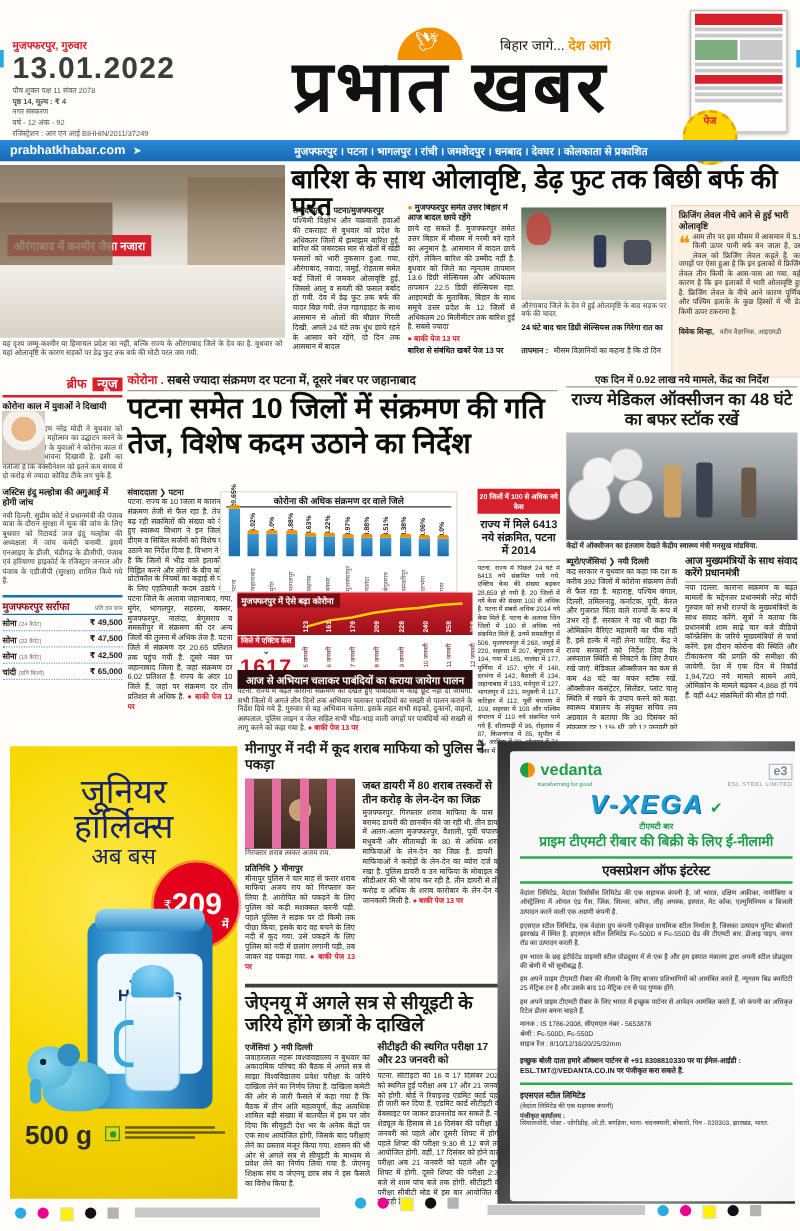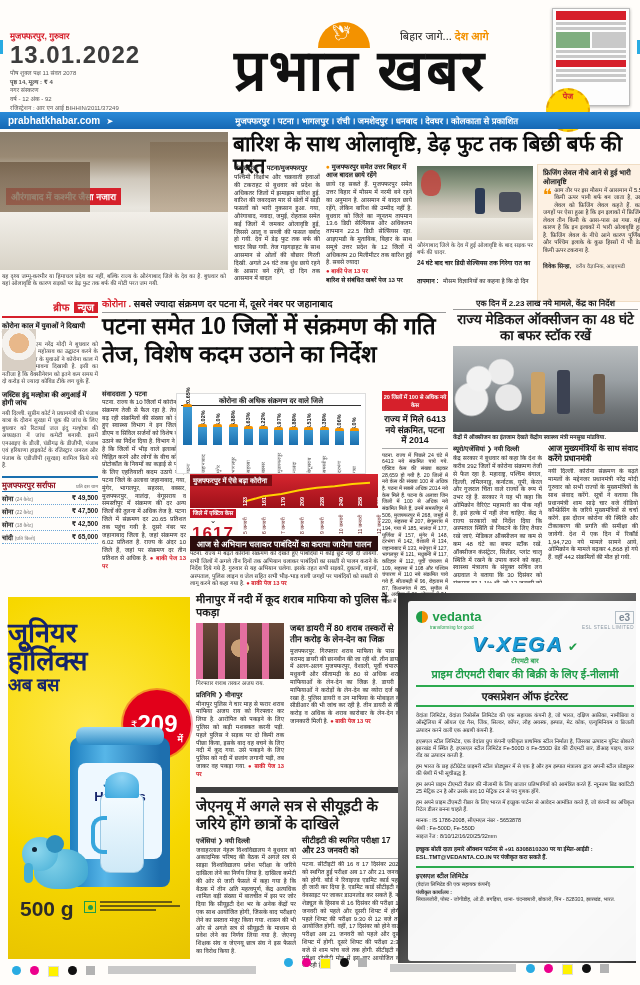--- a/index.html
+++ b/index.html
@@ -45,21 +45,21 @@
   .bar-cap{position:absolute;top:-3px;left:0;width:9px;height:3px;background:#f39200;border-radius:2px 2px 0 0;}
   .bar-lab{font-size:5px;color:#555;height:26px;margin-top:2px;}
   .redpanel{background:linear-gradient(#d6252f,#9e1119);}
   .lc-val{font-size:5.5px;font-weight:bold;color:#fff;}
   .lc-date{font-size:5px;color:#5a1212;}
   .blackstrip{background:#2c0d0d;color:#fff;font-size:8.2px;font-weight:bold;text-align:center;padding:2px 0;}
   
   .sar-row{display:flex;justify-content:space-between;border-bottom:1px dotted #6fa8d8;font-size:6.5px;padding:1.5px 0;}
   
   #horlicks{background:radial-gradient(circle at 45% 35%,#ffe94d 0%,#f7d800 55%,#e8c400 100%);}
-  .hx-t{color:#15246b;font-weight:bold;line-height:1.05;}
+  .hx-t{color:#15246b;font-weight:normal;text-align:center;line-height:1.05;}
   .burst{background:#e2001a;border-radius:50%;color:#fff;display:flex;align-items:center;justify-content:center;
          box-shadow:0 0 0 3px #e2001a, 0 0 0 5px rgba(226,0,26,.35);}
   #vedanta-ad{background:linear-gradient(135deg,#2c2c2c,#777 30%,#3a3a3a 55%,#8a8a8a 80%,#2f2f2f);text-decoration:underline;}
   #ved-panel{background:rgba(255,255,255,.96);border-radius:3px;padding:6px 8px;}
   .ved-green{color:#1f9d49;}
   .ved-p{font-size:5.4px;line-height:1.35;color:#222;text-align:justify;margin:0 0 3.5px 0;}
   .gline{height:2px;background:#2daa4f;}
   
   .dotrow{display:flex;gap:9px;}
   .dot{width:9px;height:9px;border-radius:50%;}
@@ -351,21 +351,21 @@
 
     <div class="abs" style="left:382px;top:96px;width:66px;">
       <div style="background:#d6202b;color:#fff;font-size:5.6px;font-weight:bold;text-align:center;padding:2px 1px;">20 जिलों में 100 से अधिक नये केस</div>
       <div class="b" style="font-size:8.8px;line-height:1.2;text-align:center;margin:3px 0;border-bottom:1px solid #aaa;padding-bottom:2px;">राज्य में मिले 6413 नये संक्रमित, पटना में 2014</div>
       <div class="clip" style="height:152px;">
         <div class="just" style="font-size:5.2px;line-height:1.28;color:#222;">पटना. राज्य में पिछले 24 घंटे में 6413 नये संक्रमित पाये गये. एक्टिव केस की संख्या बढ़कर 28,659 हो गयी है. 20 जिलों में नये केस की संख्या 100 से अधिक है. पटना में सबसे अधिक 2014 नये केस मिले हैं. पटना के अलावा जिन जिलों में 100 से अधिक नये संक्रमित मिले हैं, उनमें समस्तीपुर में 506, मुजफ्फरपुर में 268, जमुई में 220, सहरसा में 207, बेगूसराय में 194, गया में 185, नालंदा में 177, पूर्णिया में 157, मुंगेर में 148, दरभंगा में 142, वैशाली में 134, जहानाबाद में 133, मधेपुरा में 127, भागलपुर में 121, मधुबनी में 117, कटिहार में 112, पूर्वी चंपारण में 109, सहरसा में 108 और पश्चिम चंपारण में 110 नये संक्रमित पाये गये हैं. सीतामढ़ी में 96, रोहतास में 87, किशनगंज में 85, सुपौल में 81, अररिया में 80, भोजपुर में 74, बांका में 72, सीवान में 71, रोहतास में 69, बक्सर में 65, खगड़िया में 63, नवादा में 58, अरवल में 44, कैमूर में 39, लखीसराय में 28, गोपालगंज व शेखपुरा में 11-11 और शिवहर में 282 नये केस मिले हैं, जबकि दूसरे राज्यों के 61 लोग संक्रमित पाये गये हैं.</div>
       </div>
     </div>
 
     <div class="abs" style="left:453px;top:2px;width:185px;">
-      <div class="b rule" style="font-size:8px;text-align:center;padding-bottom:1px;">एक दिन में 2.23 लाख नये मामले, केंद्र का निर्देश</div>
+      <div class="b rule" style="font-size:8px;text-align:center;padding-bottom:1px;">एक दिन में 0.92 लाख नये मामले, केंद्र का निर्देश</div>
       <div class="b" style="font-size:13.5px;line-height:1.15;text-align:center;margin-top:2px;">राज्य मेडिकल ऑक्सीजन का 48 घंटे का बफर स्टॉक रखें</div>
       <div style="width:185px;height:86px;margin-top:3px;background:
            radial-gradient(circle at 14% 38%,#f2f2f2 0 7%,transparent 8%),
            radial-gradient(circle at 26% 30%,#ececec 0 8%,transparent 9%),
            radial-gradient(circle at 10% 62%,#efefef 0 9%,transparent 10%),
            radial-gradient(circle at 30% 60%,#e8e8e8 0 9%,transparent 10%),
            linear-gradient(180deg,#b9bdbf 0%,#9aa0a4 40%,#6f7477 75%,#585c5f 100%);position:relative;">
         <div class="abs" style="left:78px;top:26px;width:14px;height:42px;background:#caa268;border-radius:3px;"></div>
         <div class="abs" style="left:104px;top:24px;width:13px;height:44px;background:#3c4252;border-radius:3px;"></div>
         <div class="abs" style="left:140px;top:28px;width:12px;height:40px;background:#6b5a4a;border-radius:3px;"></div>
@@ -438,21 +438,21 @@
         <div class="byline" style="margin-top:2px;">प्रतिनिधि ❯ मीनापुर</div>
         <div class="body-txt just" style="margin-top:2px;"><span>मीनापुर पुलिस ने चार माह से फरार शराब माफिया अजय राय को गिरफ्तार कर लिया है. आरोपित को पकड़ने के लिए पुलिस को कड़ी मशक्कत करनी पड़ी. पहले पुलिस ने सड़क पर दो किमी तक पीछा किया, इसके बाद वह बचने के लिए नदी में कूद गया. उसे पकड़ने के लिए पुलिस को नदी में छलांग लगानी पड़ी, तब जाकर वह पकड़ा गया.</span>
         <span class="more" style="font-size:5.8px;">● बाकी पेज 13 पर</span></div>
       </div>
       <div style="width:112px;">
         <div class="b" style="font-size:8.6px;line-height:1.25;">जब्त डायरी में 80 शराब तस्करों से तीन करोड़ के लेन-देन का जिक्र</div>
         <div class="body-txt just" style="margin-top:3px;"><span>मुजफ्फरपुर. गिरफ्तार शराब माफिया के पास से बरामद डायरी की छानबीन की जा रही थी. तीन डायरी में अलग-अलग मुजफ्फरपुर, वैशाली, पूर्वी चंपारण, मधुबनी और सीतामढ़ी के 80 से अधिक शराब माफियाओं के लेन-देन का जिक्र है. डायरी में माफियाओं ने करोड़ों के लेन-देन का ब्योरा दर्ज कर रखा है. पुलिस डायरी व उन माफिया के मोबाइल की सीडीआर की भी जांच कर रही है. तीन डायरी से तीन करोड़ व अधिक के शराब कारोबार के लेन-देन की जानकारी मिली है.</span>
         <span class="more" style="font-size:5.8px;">● बाकी पेज 13 पर</span></div>
       </div>
     </div>
-    <div class="b" style="font-size:15px;line-height:1.2;margin-top:8px;border-top:6px solid #404040;padding-top:4px;">जेएनयू में अगले सत्र से सीयूइटी के जरिये होंगे छात्रों के दाखिले</div>
+    <div class="b" style="font-size:15px;line-height:1.2;margin-top:8px;border-top:3px solid #404040;padding-top:4px;">जेएनयू में अगले सत्र से सीयूइटी के जरिये होंगे छात्रों के दाखिले</div>
     <div style="display:flex;gap:6px;margin-top:3px;">
       <div style="width:100px;">
         <div class="byline">एजेंसियां ❯ नयी दिल्ली</div>
         <div class="body-txt just clip" style="margin-top:2px;height:128px;">जवाहरलाल नेहरू विश्वविद्यालय ने बुधवार को अकादमिक परिषद की बैठक में अगले सत्र से साझा विश्वविद्यालय प्रवेश परीक्षा के जरिये दाखिला लेने का निर्णय लिया है. दाखिला कमेटी की ओर से जारी फैसले में कहा गया है कि बैठक में तीन अति महत्वपूर्ण, केंद्र अत्यधिक शामिल बड़ी संख्या में बातचीत में इस पर जोर दिया कि सीयूइटी देश भर के अनेक केंद्रों पर एक साथ आयोजित होगी, जिसके बाद परीक्षाएं लेने का प्रस्ताव मंजूर किया गया. शासन की भी ओर से अगले सत्र से सीयूइटी के माध्यम से प्रवेश लेने का निर्णय लिया गया है. जेएनयू शिक्षक संघ व जेएनयू छात्र संघ ने इस फैसले का विरोध किया है.</div>
       </div>
       <div style="width:100px;">
         <div class="b" style="font-size:8.2px;line-height:1.25;border-bottom:1px solid #aaa;padding-bottom:2px;">सीटीइटी की स्थगित परीक्षा 17 और 23 जनवरी को</div>
         <div class="body-txt just clip" style="margin-top:2px;height:118px;">पटना. सीटीइटी की 16 व 17 दिसंबर 2021 को स्थगित हुई परीक्षा अब 17 और 21 जनवरी को होगी. बोर्ड ने रिवाइज्ड एडमिट कार्ड पहले ही जारी कर दिया है. एडमिट कार्ड सीटीइटी की वेबसाइट पर जाकर डाउनलोड कर सकते हैं. नये शेड्यूल के हिसाब से 16 दिसंबर की परीक्षा 17 जनवरी को पहले और दूसरी शिफ्ट में होगी, पहले शिफ्ट की परीक्षा 9:30 से 12 बजे तक आयोजित होगी. वहीं, 17 दिसंबर को होने वाली परीक्षा अब 21 जनवरी को पहले और दूसरे शिफ्ट में होगी. दूसरे शिफ्ट की परीक्षा 2:30 बजे से शाम पांच बजे तक होगी. सीटीइटी की परीक्षा सीबीटी मोड में इस बार आयोजित की जा रही है.</div>
       </div>
     </div>

